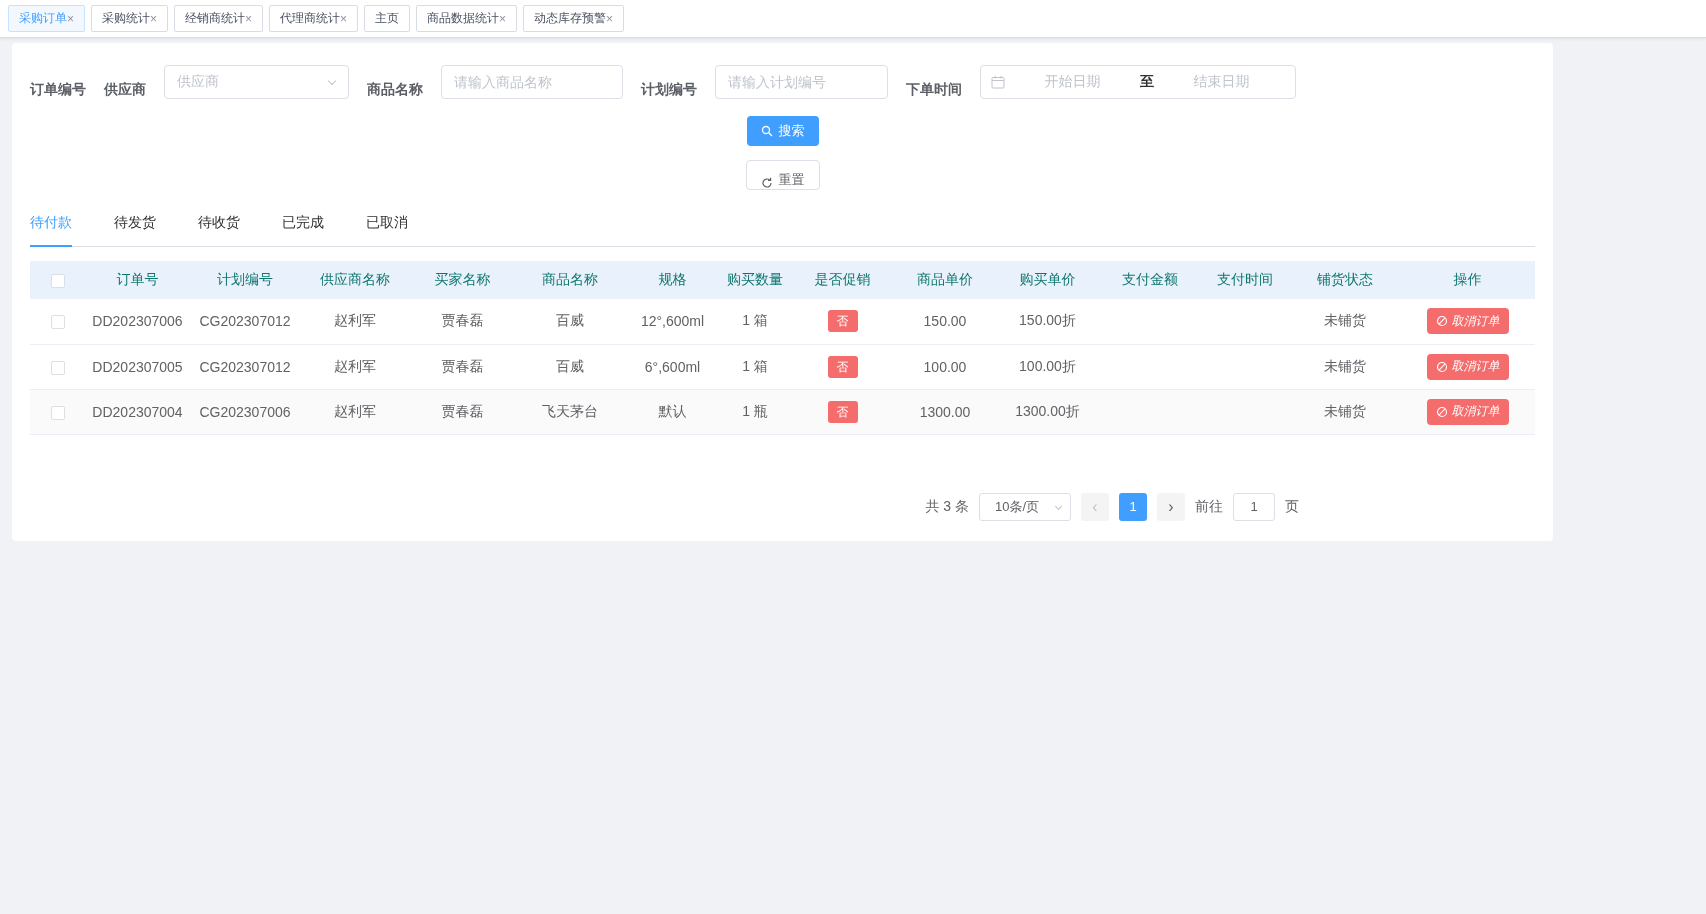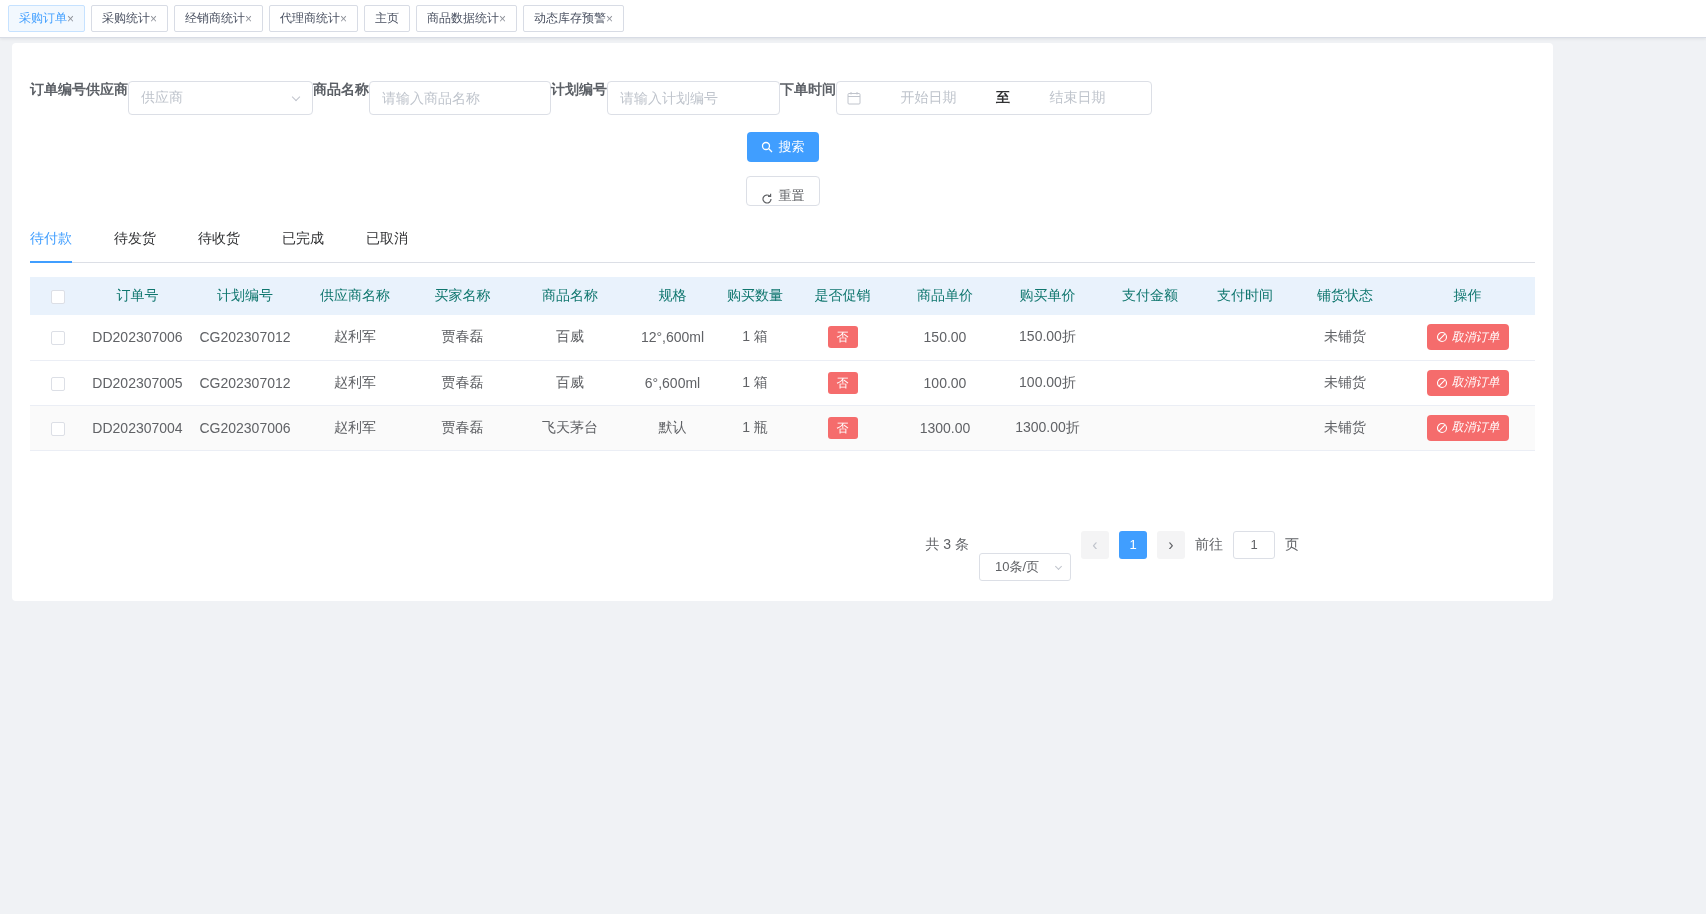--- a/index.html
+++ b/index.html
@@ -26,21 +26,21 @@
   }
   .tag.active { color:#409eff; background:#f2f8fe; border-color:#c6e2ff; }
   .tag-close { font-size:12px; color:#90939b; line-height:1; }
   
   .card {
     width:1541px; min-height:471px;
     background:#fff; border-radius:4px;
     margin:5px 0 0 12px; padding:22px 18px 20px;
   }
   
-  .form-row { display:flex; align-items:flex-start; gap:0;margin-top:16px; }
+  .form-row { display:flex; align-items:flex-end; gap:18px; }
   .f-label { font-size:14px; font-weight:700; color:#5c6066; white-space:nowrap; }
   .inp {
     height:34px; border:1px solid #dcdfe6; border-radius:4px;
     padding:0 12px; font-size:14px; color:#606266; background:#fff;
     font-family:inherit; outline:none;
   }
   .inp::placeholder { color:#bfc4cc; }
   .w185{width:185px} .w182{width:182px} .w173{width:173px}
   .select-box {
     position:relative; width:185px; height:34px;
@@ -106,21 +106,21 @@
   }
   
   .pagination {
     margin-top:58px; display:flex; align-items:center; justify-content:flex-end;
     gap:10px; padding-right:236px; font-size:14px; color:#606266;
   }
   .page-size {
     position:relative; width:92px; height:28px;
     border:1px solid #dcdfe6; border-radius:3px; background:#fff;
     display:flex; align-items:center; justify-content:center;
-    font-size:13px; color:#606266; cursor:pointer; padding-right:16px;margin-top:44px;
+    font-size:13px; color:#606266; cursor:pointer; padding-right:16px;
   }
   .page-size .caret-down { right:9px; top:10px; width:5px; height:5px; }
   .pg-btn {
     width:28px; height:28px; border-radius:3px; background:#f4f4f5;
     display:flex; align-items:center; justify-content:center;
     font-size:16px; cursor:pointer; user-select:none;
   }
   .pg-btn.prev { color:#c0c4cc; }
   .pg-btn.next { color:#606266; }
   .pg-num {

